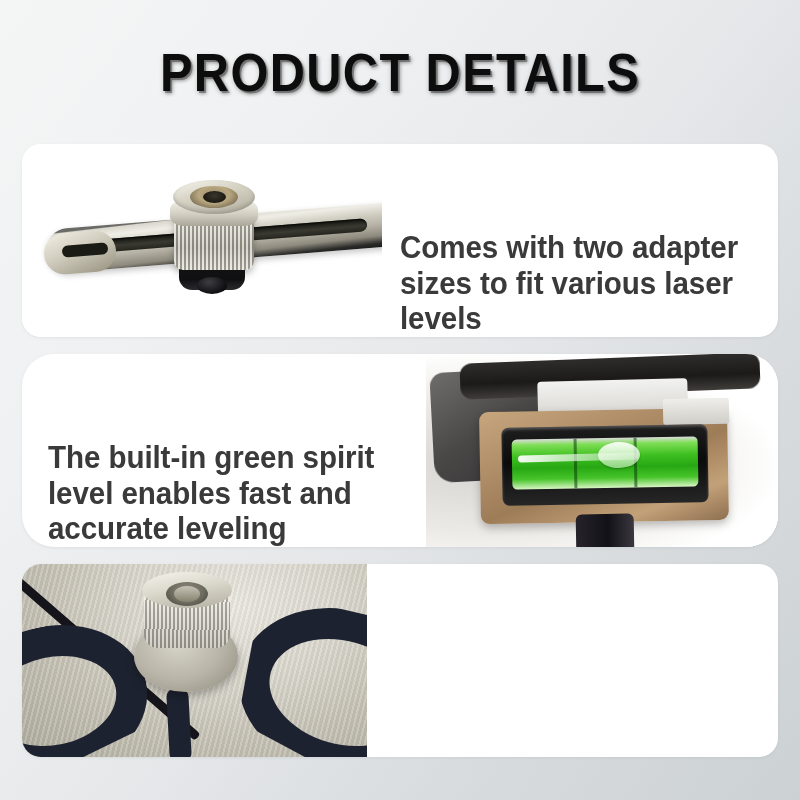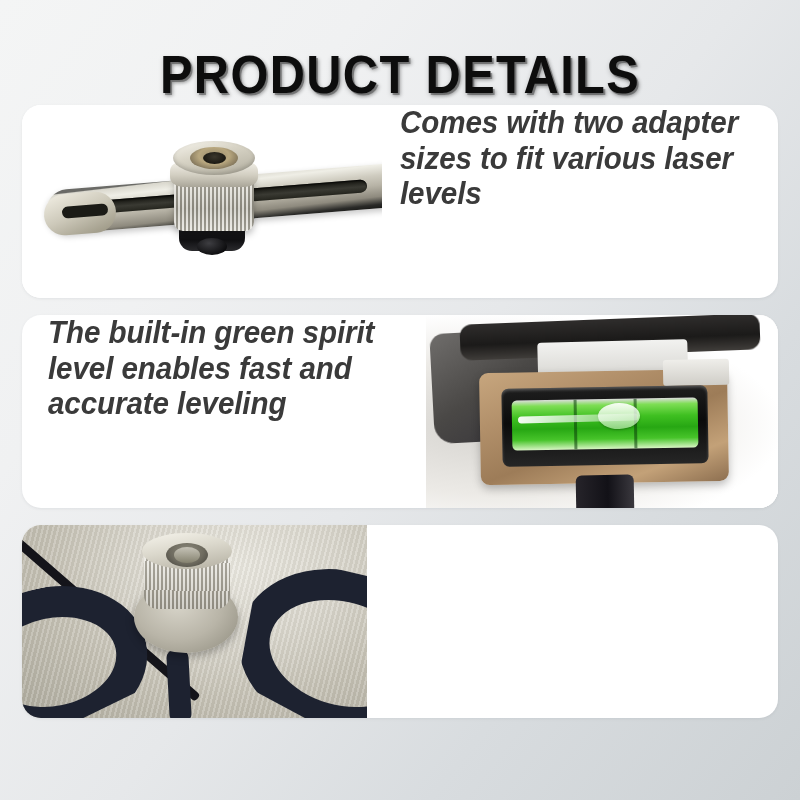--- a/index.html
+++ b/index.html
@@ -16,23 +16,23 @@
         #f4f5f5 0%,
         #f0f1f2 26%,
         #e6e8ea 52%,
         #d8dcdf 74%,
         #ccd1d4 100%);
     position:relative;
   }
 
   
   .title-wrap {
-    height:105px;
+    height:144px;
     display:flex;
-    align-items:flex-end;
+    align-items:center;
     justify-content:center;
   }
   .page-title {
     font-family:"Liberation Sans Narrow","Liberation Sans", sans-serif;
     font-weight:bold;
     font-size:53px;
     letter-spacing:1.5px;
     color:#0d0d0d;
     transform:scaleX(0.92);
     text-shadow:
@@ -52,28 +52,27 @@
   .card {
     background:#ffffff;
     border-radius:19px;
     height:193px;
     display:flex;
     align-items:stretch;
     overflow:hidden;
     position:relative;
     box-shadow:0 1px 3px rgba(90,100,110,0.10);
   }
-  .card.reverse { flex-direction:row-reverse; }
+  .card.reverse { flex-direction:row-reverse;border-radius:32px; }
 
   .card-text {
     flex:1 1 auto;
     display:flex;
-    align-items:flex-start;
+    align-items:flex-end;
     padding:0 12px 0 18px;
-    font-style:italic;
   }
   .card.reverse .card-text { padding:0 10px 0 26px; }
 
   .card-text p {
     font-family:"Liberation Sans Narrow","Liberation Sans", sans-serif;
     font-weight:bold;
     font-size:30.5px;
     line-height:1.17;
     color:#3a3a3a;
     letter-spacing:-0.1px;

